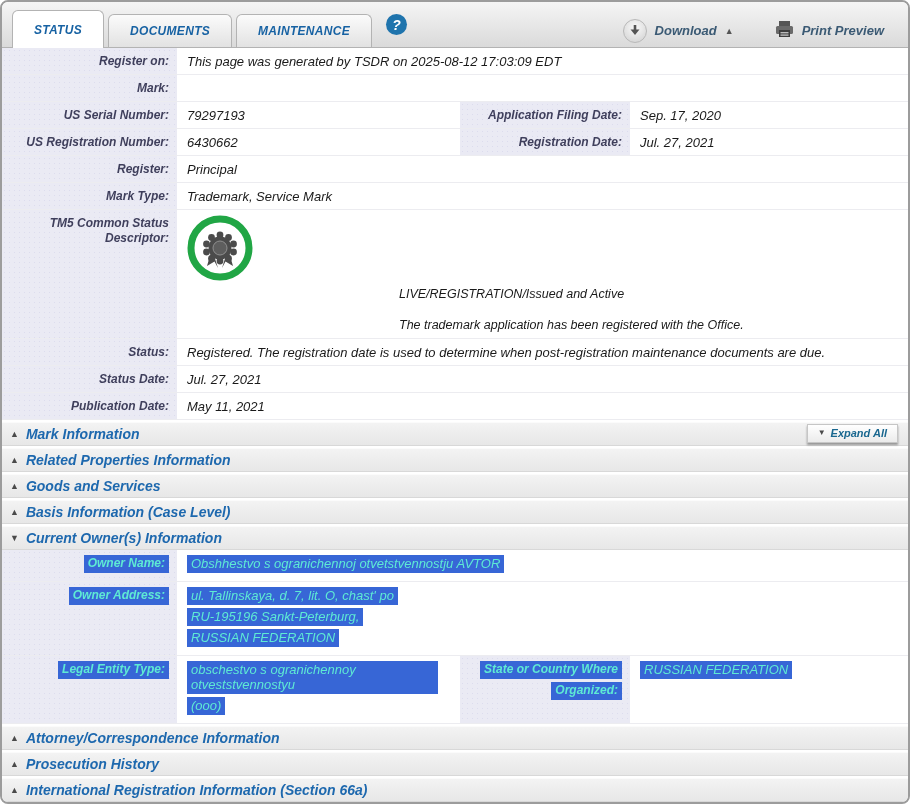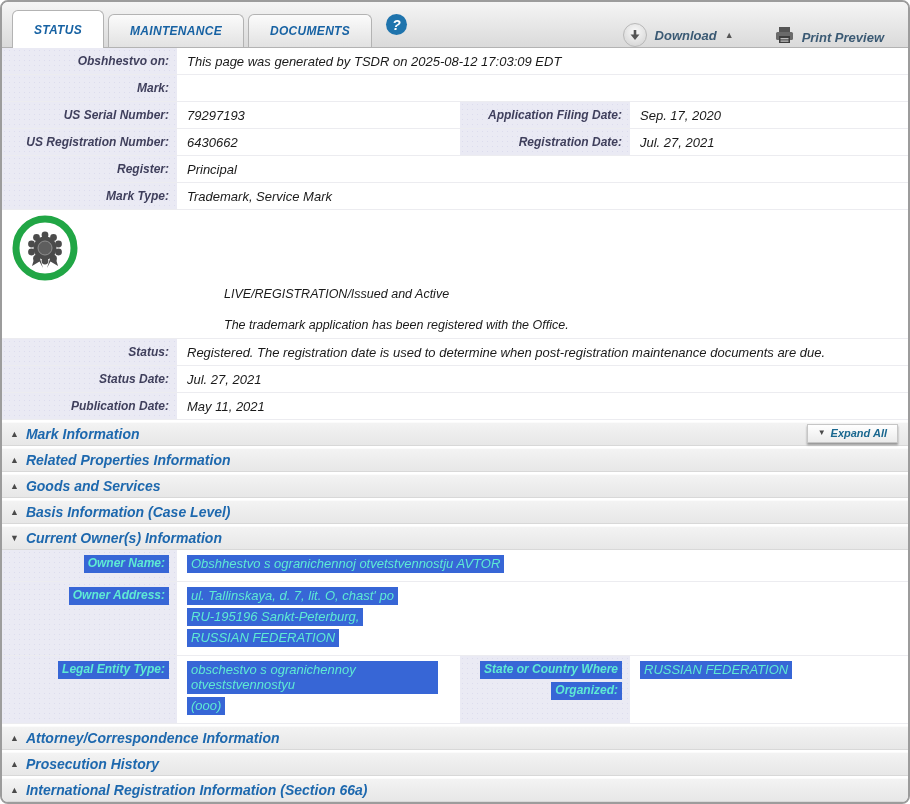--- a/index.html
+++ b/index.html
@@ -22,21 +22,21 @@
     background:linear-gradient(#fbfbfb,#e2e2e2);
     border:1px solid #b3b3b3; border-bottom:none; border-radius:6px 6px 0 0;
     font-size:12px; font-weight:bold; color:#1762a3; letter-spacing:.3px; cursor:pointer;
   }
   .tab.active{ background:#fff; height:38px; line-height:38px; margin-bottom:-1px; z-index:2; position:relative; }
   .help-circle{
     width:21px; height:21px; border-radius:50%; background:#1f74ad; color:#fff;
     font-size:14px; font-weight:bold; display:flex; align-items:center; justify-content:center;
     align-self:center; margin-left:10px; cursor:pointer;
   }
-  .toolbar-right{ position:absolute; right:4px; top:0; height:100%; display:flex; align-items:flex-end; }
+  .toolbar-right{ position:absolute; right:4px; top:6px; height:100%; display:flex; align-items:center; }
   .tb-divider{ width:1px; background:#c0c0c0; box-shadow:1px 0 0 rgba(255,255,255,.9); margin:6px 0; }
   .tb-btn{ display:flex; align-items:center; gap:8px; padding:0 20px; font-size:13px; font-weight:bold; color:#3b5a74; cursor:pointer; }
   .dl-circle{
     width:24px; height:24px; border-radius:50%; border:1px solid #b9b9b9;
     background:radial-gradient(circle at 50% 35%, #fafafa, #cfcfcf);
     display:flex; align-items:center; justify-content:center;
   }
   .caret-up{ font-size:9px; color:#555; }
 
   
@@ -82,22 +82,22 @@
   .owner-row .val{ padding-top:5px; }
   .owner-row .lbl{ padding-top:5px; }
 </style>
 </head>
 <body>
 
 <div class="page">
 
   <div class="tabbar">
     <div class="tab active">STATUS</div>
+    <div class="tab">DOCUMENTS</div>
     <div class="tab">MAINTENANCE</div>
-    <div class="tab">DOCUMENTS</div>
     <div class="help-circle">?</div>
 
     <div class="toolbar-right">
       <div class="tb-divider"></div>
       <div class="tb-btn">
         <span class="dl-circle">
           <svg width="12" height="13" viewBox="0 0 12 13">
               <path d="M6 1 V7" stroke="#555" stroke-width="2.6" fill="none"></path>
               <path d="M1.5 5.5 L6 11 L10.5 5.5 Z" fill="#555"></path>
             </svg>
@@ -115,21 +115,21 @@
               <rect x="5.5" y="11" width="8" height="1.4" fill="#bbb"></rect>
               <rect x="5.5" y="13.4" width="8" height="1.4" fill="#bbb"></rect>
             </svg>
         </span>
         <span>Print Preview</span>
       </div>
     </div>
   </div>
 
   <div class="row">
-    <div class="lbl">Obshhestvo on:</div>
+    <div class="lbl">Register on:</div>
     <div class="val">This page was generated by TSDR on 2025-08-12 17:03:09 EDT</div>
   </div>
 
   <div class="row">
     <div class="lbl">Mark:</div>
   </div>
 
   <div class="row">
     <div class="lbl">US Serial Number:</div>
     <div class="val val1">79297193</div>
@@ -148,20 +148,21 @@
     <div class="lbl">Register:</div>
     <div class="val">Principal</div>
   </div>
 
   <div class="row">
     <div class="lbl">Mark Type:</div>
     <div class="val">Trademark, Service Mark</div>
   </div>
 
   <div class="row tm5-row">
+    <div class="lbl">TM5 Common Status Descriptor:</div>
     <div class="val">
       <span>
         <svg width="66" height="66" viewBox="0 0 66 66">
           <circle cx="33" cy="33" r="29" fill="#fff" stroke="#21a645" stroke-width="7"></circle>
           <g fill="#4b4b4b">
             <path d="M25 34 L20 51 L27.5 46.5 L31 53 Z"></path>
             <path d="M41 34 L46 51 L38.5 46.5 L35 53 Z"></path>
             <circle cx="33" cy="20" r="3.4"></circle>
               <circle cx="41.5" cy="22.5" r="3.4"></circle>
               <circle cx="46.5" cy="29" r="3.4"></circle>

